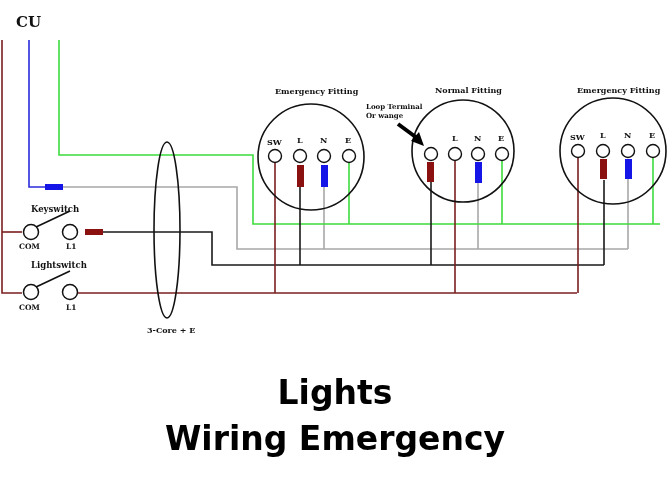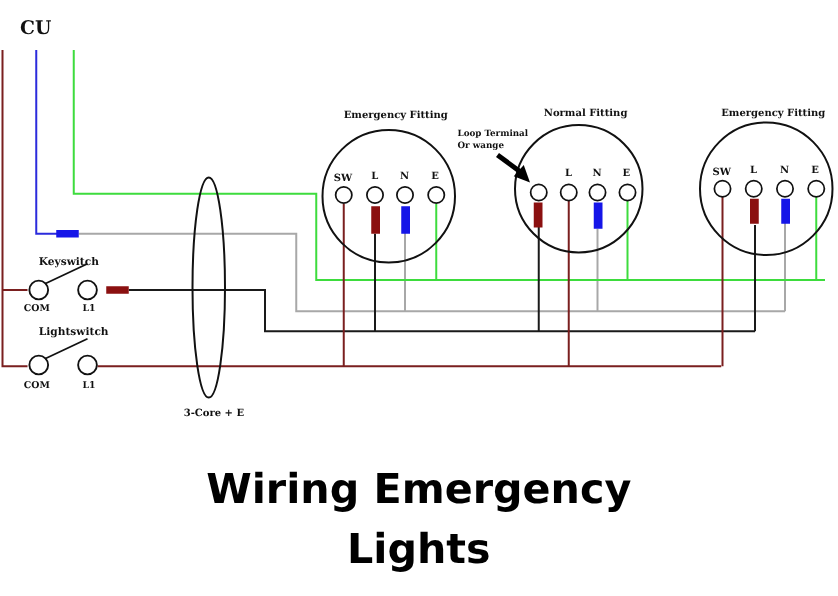--- a/index.html
+++ b/index.html
@@ -117,15 +117,15 @@
     <text class="lbl" x="624" y="138" font-size="8">N</text>
     <text class="lbl" x="649" y="138" font-size="8">E</text>
     <circle cx="578" cy="151" r="6.5" fill="#fff" stroke="#111" stroke-width="1.4"></circle>
     <circle cx="603" cy="151" r="6.5" fill="#fff" stroke="#111" stroke-width="1.4"></circle>
     <circle cx="628" cy="151" r="6.5" fill="#fff" stroke="#111" stroke-width="1.4"></circle>
     <circle cx="653" cy="151" r="6.5" fill="#fff" stroke="#111" stroke-width="1.4"></circle>
   </g>
 </svg>
 
 <div class="caption" style="top:368px;">
+  <div style="margin-top:2px;">Lights</div>
   <div>Wiring Emergency</div>
-  <div style="margin-top:2px;">Lights</div>
 </div>
 
 </body></html>

